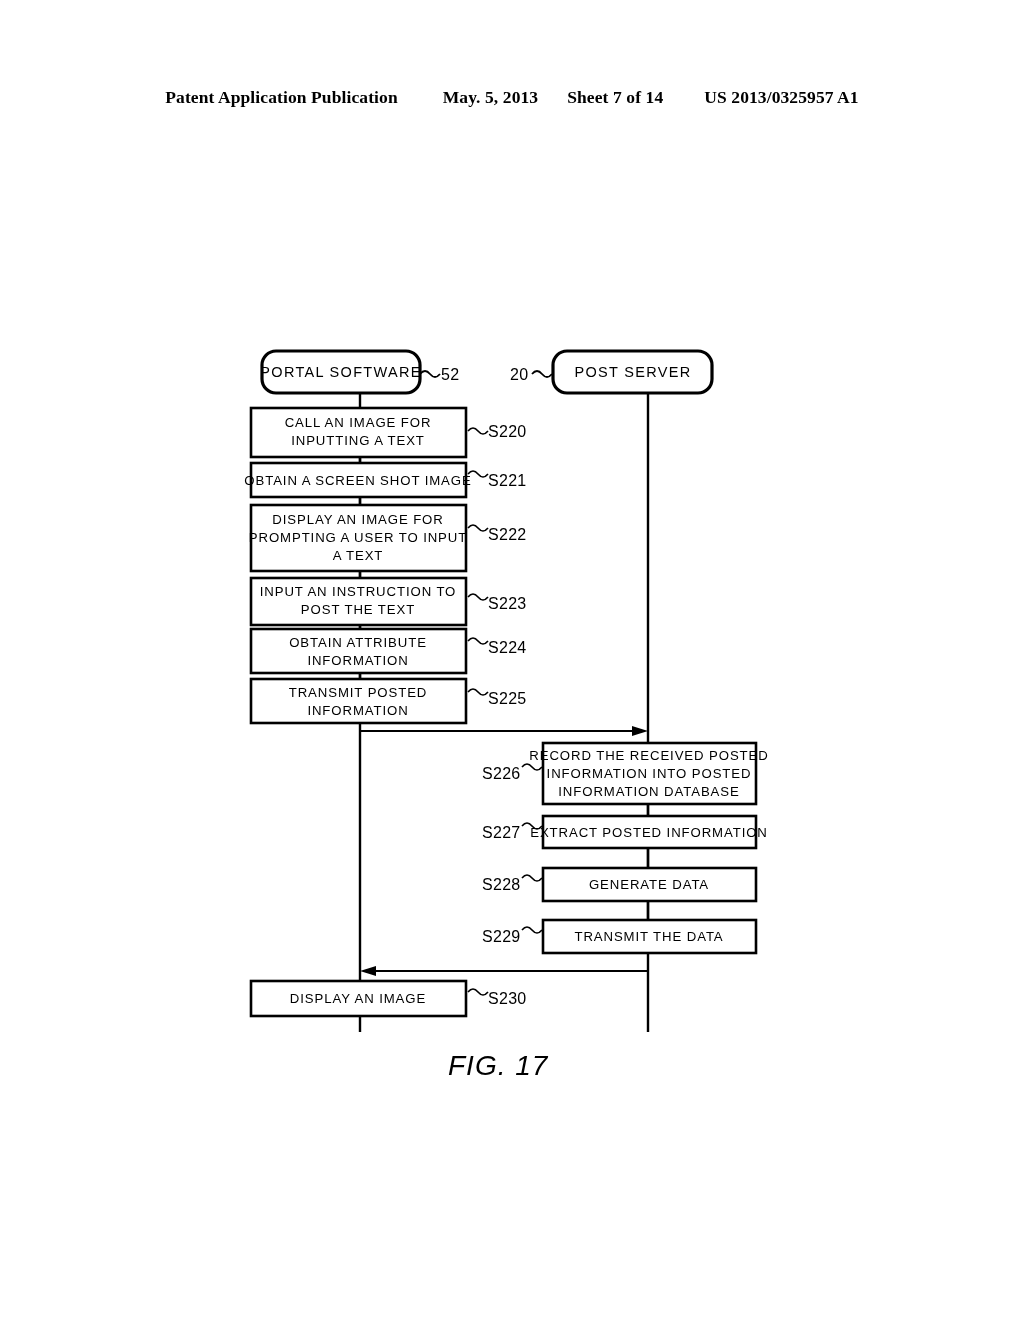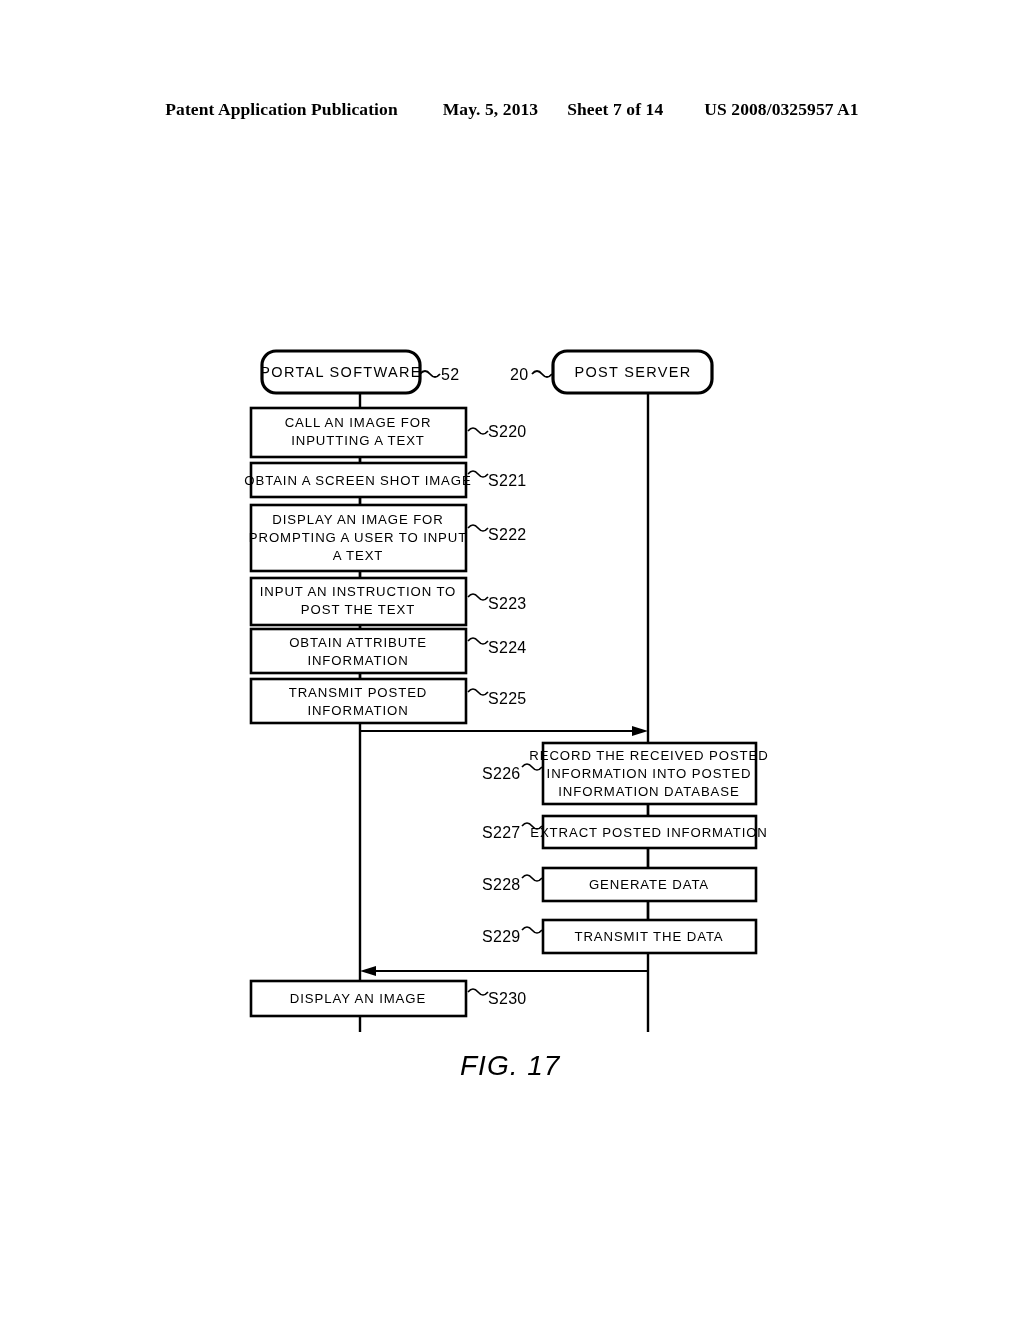--- a/index.html
+++ b/index.html
@@ -22,21 +22,21 @@
     top: 87px;
     left: 0;
     width: 1024px;
     text-align: center;
     font-family: "Liberation Serif", serif;
     font-weight: bold;
     font-size: 17.5px;
     letter-spacing: 0.1px;
     white-space: nowrap;
   }
-  #patent-header .seg { display: inline-block; margin-top: 12px; }
+  #patent-header .seg { display: inline-block; }
   #patent-header .gap-big { display: inline-block; width: 36px; }
   #patent-header .gap-mid { display: inline-block; width: 20px; }
   #patent-header .gap-lg  { display: inline-block; width: 32px; }
 
   
   #diagram {
     position: absolute;
     left: 0;
     top: 0;
     width: 816px;
@@ -47,21 +47,20 @@
   
   #fig-caption {
     position: absolute;
     left: 448px;
     top: 1050px;
     font-family: "Liberation Sans", sans-serif;
     font-style: italic;
     font-size: 28px;
     letter-spacing: 1px;
     font-weight: 400;
-    margin-left: 12px;
   }
 
   
   text.boxtext {
     font-family: "Liberation Sans", sans-serif;
     font-size: 13.2px;
     letter-spacing: 0.9px;
     fill: #000;
   }
   text.lanetext {
@@ -86,21 +85,21 @@
 </head>
 <body>
 
 <div id="patent-header">
   <span class="seg">Patent Application Publication</span>
   <span class="gap-big"></span>
   <span class="seg">May. 5, 2013</span>
   <span class="gap-mid"></span>
   <span class="seg">Sheet 7 of 14</span>
   <span class="gap-lg"></span>
-  <span class="seg">US 2008/0325957 A1</span>
+  <span class="seg">US 2013/0325957 A1</span>
 </div>
 
 <div id="diagram">
 <svg width="1024" height="1320" viewBox="0 0 1024 1320" xmlns="http://www.w3.org/2000/svg">
 
   <line x1="360" y1="393" x2="360" y2="1032" stroke="#000" stroke-width="2.4"></line>
   <line x1="648" y1="393" x2="648" y2="1032" stroke="#000" stroke-width="2.4"></line>
 
   <rect x="262" y="351" width="158" height="42" rx="14" ry="14" fill="#fff" stroke="#000" stroke-width="3.2"></rect>
   <text class="lanetext" x="341" y="377" text-anchor="middle">PORTAL SOFTWARE</text>

